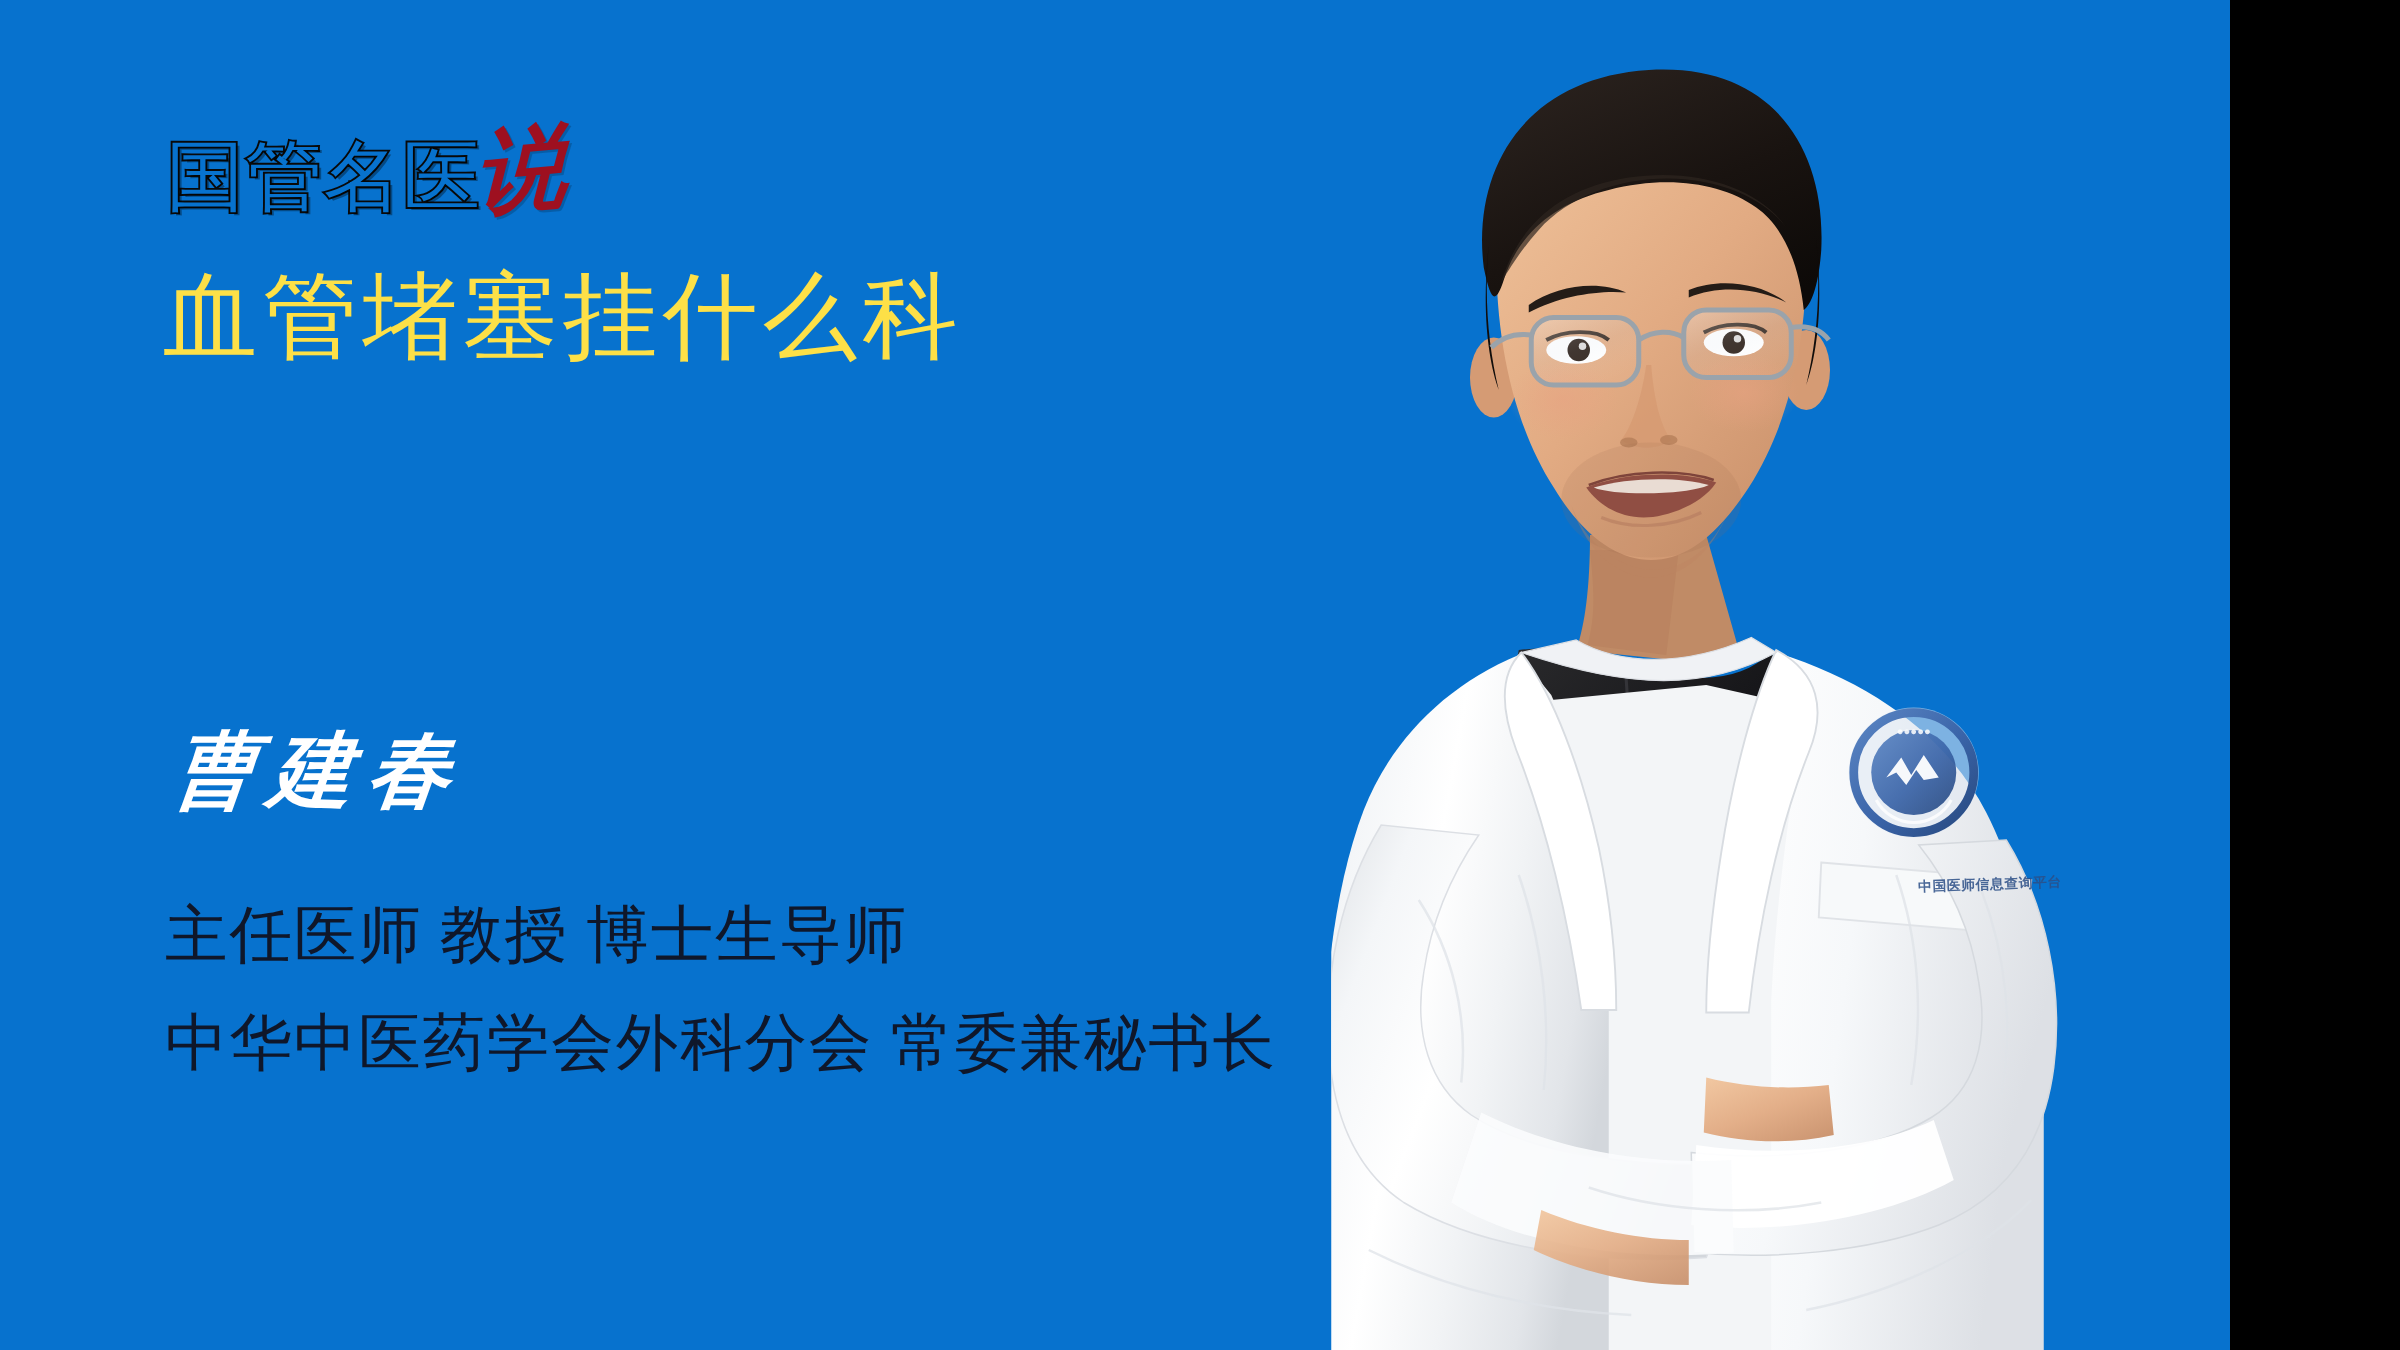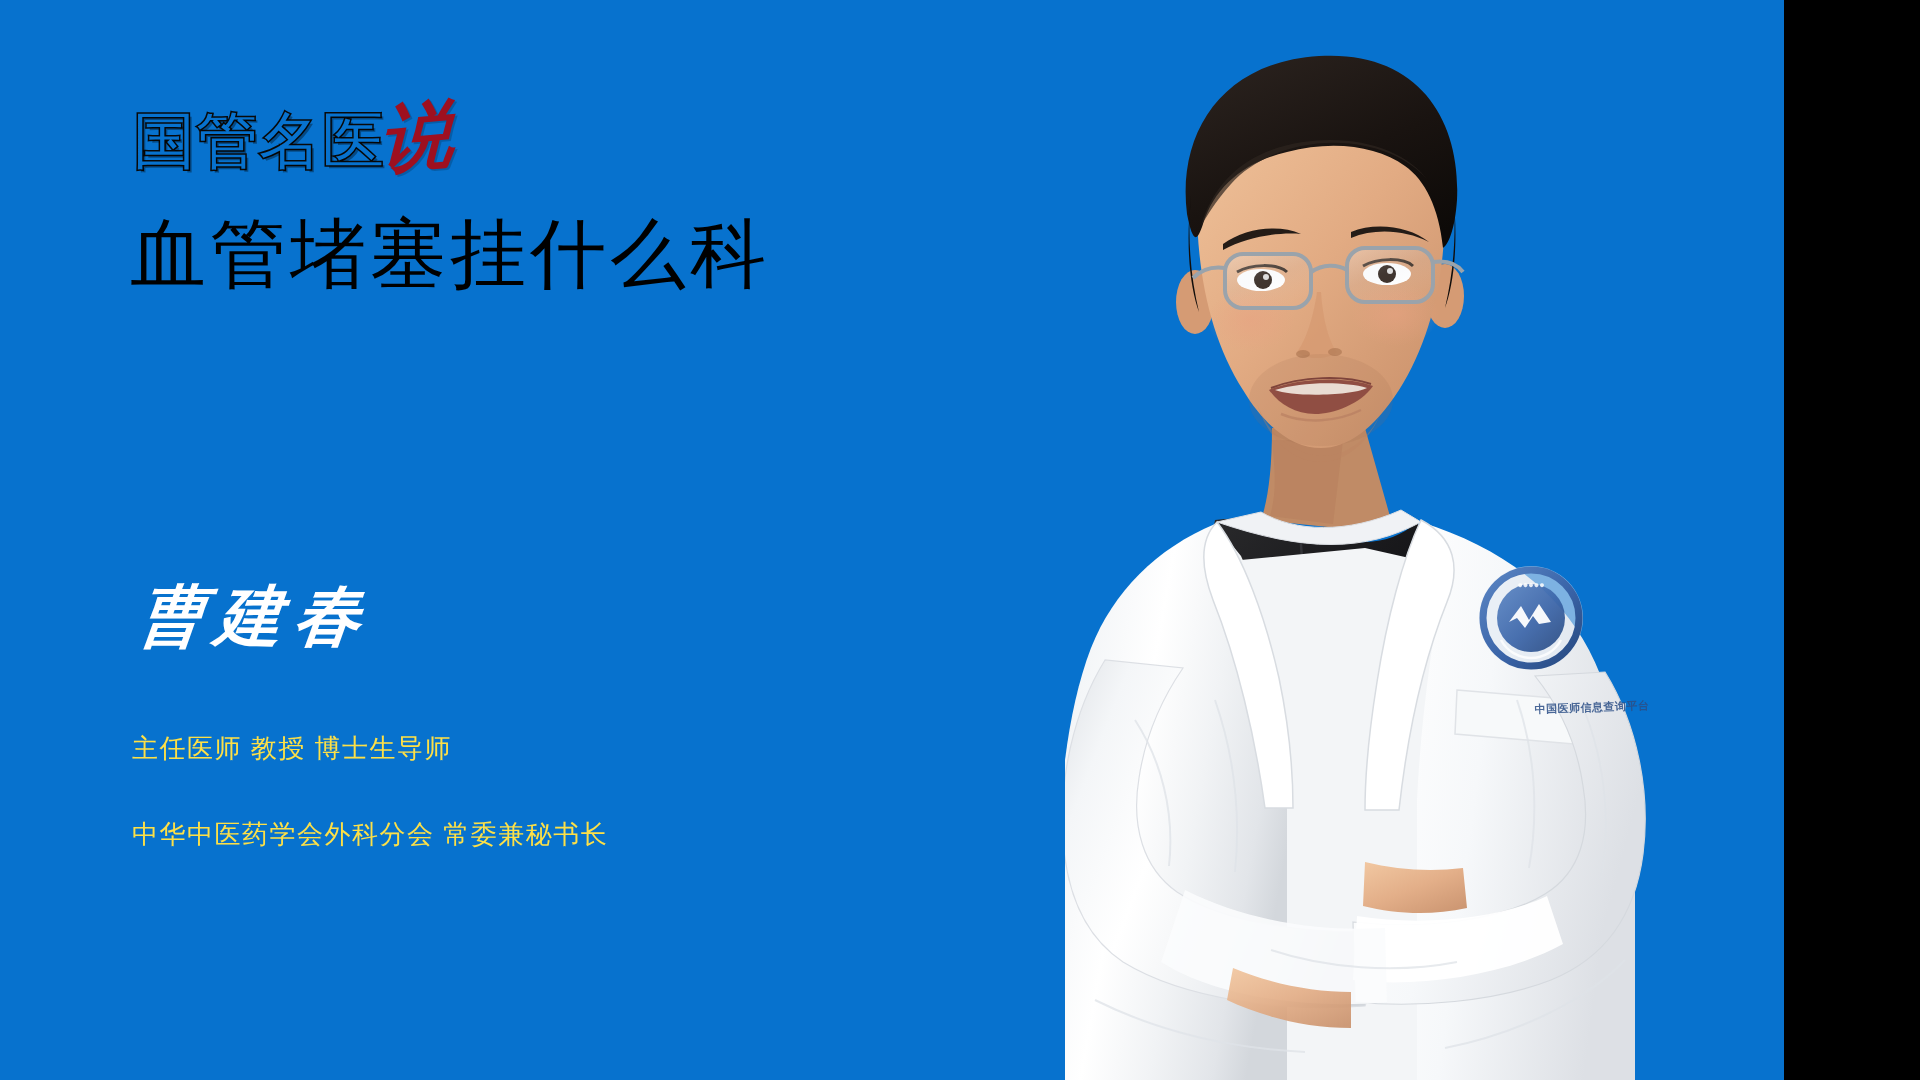--- a/index.html
+++ b/index.html
@@ -51,21 +51,21 @@
   }
 
   
   #main-title {
     position: absolute;
     left: 130px;
     top: 206px;
     font-size: 76px;
     line-height: 96px;
     font-weight: 400;
-    color: #000000;
+    color: #fde047;
     letter-spacing: 4px;
     white-space: nowrap;
   }
 
   
   #doctor-name {
     position: absolute;
     left: 134px;
     top: 572px;
     font-family: "DejaVu Serif", "Liberation Serif", serif;
@@ -82,26 +82,27 @@
 
   
   #credentials {
     position: absolute;
     left: 132px;
     top: 705px;
     display: flex;
     flex-direction: column;
   }
   #credentials .cred-line {
-    font-size: 26px;
+    font-size: 50px;
     line-height: 86px;
     font-weight: 400;
-    color: #fde047;
+    color: #0f172a;
     letter-spacing: 1.5px;
     white-space: nowrap;
+    font-family: Liberation Serif, serif;
   }
 
   
   #doctor-portrait {
     position: absolute;
     left: 1065px;
     top: 0;
     width: 855px;
     height: 1080px;
   }

